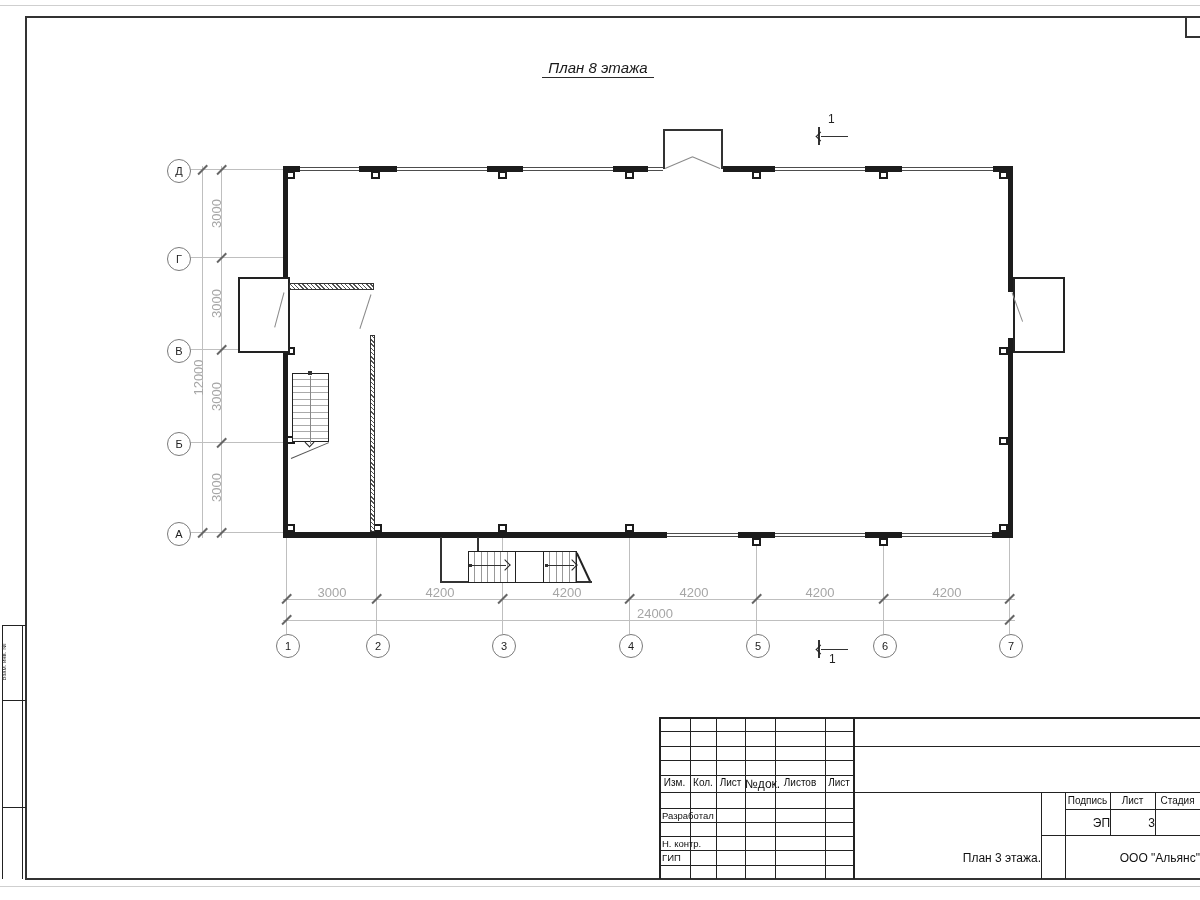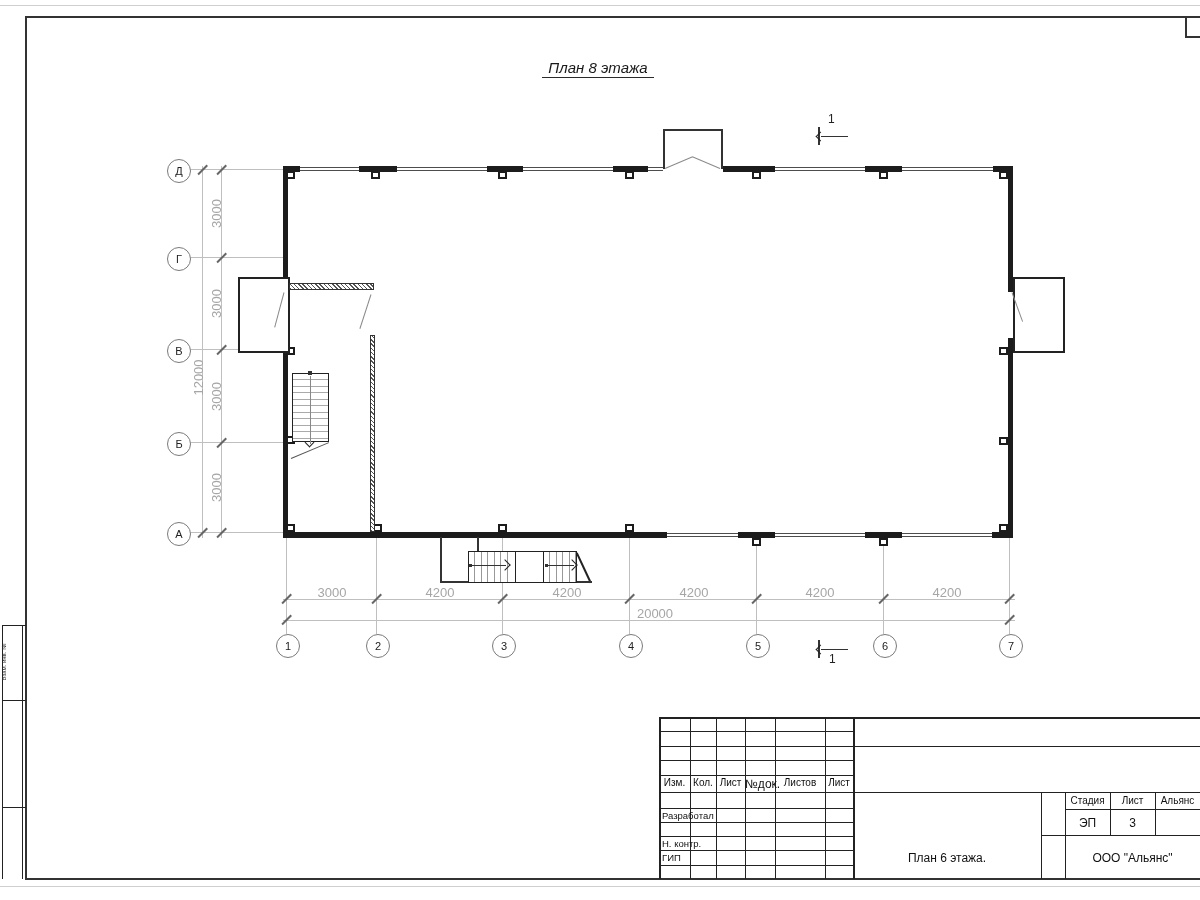--- a/index.html
+++ b/index.html
@@ -24,21 +24,21 @@
   .chev{position:absolute;box-sizing:border-box;border-top:1.5px solid #222;border-right:1.5px solid #222;}
   .door{position:absolute;height:1px;background:#8a8a8a;transform-origin:left center;}
   .ax{position:absolute;width:22px;height:22px;border:1px solid #7a7a7a;border-radius:50%;
       background:#fff;display:flex;align-items:center;justify-content:center;
       font-size:11px;color:#222;}
   .hdim{position:absolute;width:60px;text-align:center;font-size:13px;color:#a6a6a6;white-space:nowrap;}
   .vdim{position:absolute;width:60px;text-align:center;font-size:13px;color:#a6a6a6;
         white-space:nowrap;transform:rotate(-90deg);}
   .lbl{position:absolute;font-size:10px;color:#111;white-space:nowrap;}
   .cell{position:absolute;text-align:center;font-size:10px;color:#111;white-space:nowrap;}
-  .big{font-size:12px;}
+  .big{font-size:12px;text-align:right;}
   #dwg-title{position:absolute;left:498px;top:59px;width:200px;text-align:center;}
   #dwg-title span{display:inline-block;font-style:italic;font-size:15px;color:#1a1a1a;
         border-bottom:1px solid #2a2a2a;padding:0 6px 1px 6px;}
   .secnum{position:absolute;font-size:12px;color:#222;}
   .vstamp{position:absolute;width:74px;height:10px;text-align:center;font-size:6px;color:#333;
           transform:rotate(-90deg);white-space:nowrap;}
 </style>
 </head>
 <body>
 
@@ -113,21 +113,21 @@
   <div class="vdim" style="left:186px;top:389px;">3000</div>
   <div class="vdim" style="left:186px;top:480px;">3000</div>
   <div class="vdim" style="left:168px;top:370px;">12000</div>
 
   <div class="hdim" style="left:302px;top:585px;">3000</div>
   <div class="hdim" style="left:410px;top:585px;">4200</div>
   <div class="hdim" style="left:537px;top:585px;">4200</div>
   <div class="hdim" style="left:664px;top:585px;">4200</div>
   <div class="hdim" style="left:790px;top:585px;">4200</div>
   <div class="hdim" style="left:917px;top:585px;">4200</div>
-  <div class="hdim" style="left:625px;top:606px;">20000</div>
+  <div class="hdim" style="left:625px;top:606px;">24000</div>
 
   <div class="ax" style="left:167px;top:159px;">
       <span>Д</span>
     </div>
   <div class="ax" style="left:167px;top:247px;">
       <span>Г</span>
     </div>
   <div class="ax" style="left:167px;top:339px;">
       <span>В</span>
     </div>
@@ -271,21 +271,21 @@
 
   <div class="cell" style="left:659px;top:777px;width:31px;">Изм.</div>
   <div class="cell" style="left:690px;top:777px;width:26px;">Кол.</div>
   <div class="cell" style="left:716px;top:777px;width:29px;">Лист</div>
   <div class="cell" style="left:745px;top:777px;width:30px;font-size:12px;">№док.</div>
   <div class="cell" style="left:775px;top:777px;width:50px;">Листов</div>
   <div class="cell" style="left:825px;top:777px;width:28px;">Лист</div>
   <div class="lbl" style="left:662px;top:810px;font-size:9.5px;">Разработал</div>
   <div class="lbl" style="left:662px;top:838px;font-size:9.5px;">Н. контр.</div>
   <div class="lbl" style="left:662px;top:852px;font-size:9.5px;">ГИП</div>
-  <div class="cell" style="left:1065px;top:795px;width:45px;">Стадия</div>
+  <div class="cell" style="left:1065px;top:795px;width:45px;">Подпись</div>
   <div class="cell" style="left:1110px;top:795px;width:45px;">Лист</div>
-  <div class="cell" style="left:1155px;top:795px;width:45px;">Альянс</div>
+  <div class="cell" style="left:1155px;top:795px;width:45px;">Стадия</div>
   <div class="cell big" style="left:1065px;top:816px;width:45px;">ЭП</div>
   <div class="cell big" style="left:1110px;top:816px;width:45px;">3</div>
-  <div class="cell big" style="left:853px;top:851px;width:188px;">План 6 этажа.</div>
+  <div class="cell big" style="left:853px;top:851px;width:188px;">План 3 этажа.</div>
   <div class="cell big" style="left:1065px;top:851px;width:135px;">ООО "Альянс"</div>
 
 </div>
 
 </body></html>

